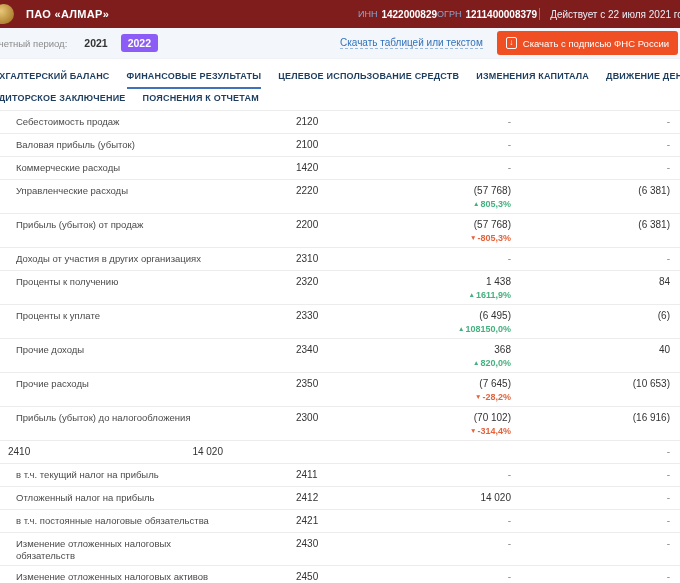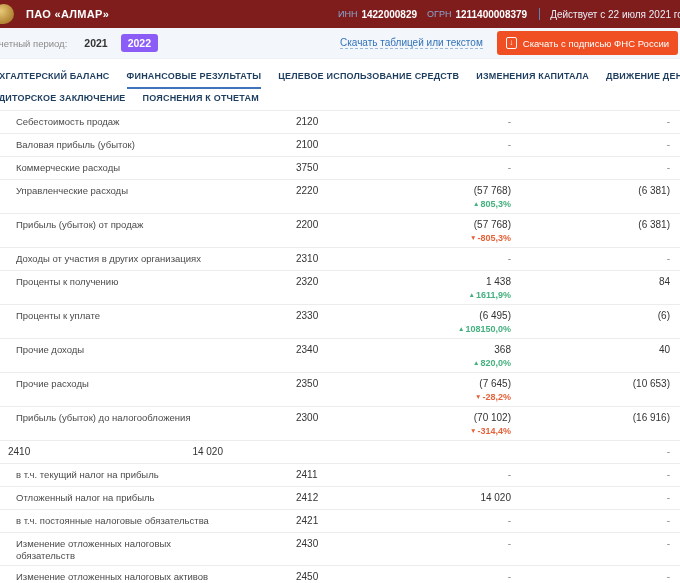--- a/index.html
+++ b/index.html
@@ -21,21 +21,21 @@
     border-radius:50% 50% 50% 4px;
     background:radial-gradient(circle at 35% 35%, #e8c878, #b08432 70%, #7a5a1e);
     flex:0 0 auto;
   }
   .company { font-size:11px; font-weight:bold; letter-spacing:.3px; }
   .topbar-right {
     margin-left:auto; display:flex; align-items:center;
     font-size:10px; margin-right:-14px;
   }
   .reg-label { color:#86a7d0; font-size:9px; margin-right:4px; }
-  .reg-value { color:#fff; font-weight:bold; margin-right:10px; font-size:10px; }
+  .reg-value { color:#fff; font-weight:bold; font-size:10px; }
   .status-divider { display:inline-block; width:1px; height:12px; background:#5e83b5; margin:0 10px 0 2px; }
   .status-text { color:#e8eef7; font-size:10px; }
   
   .period-bar {
     height:31px; background:#f3f6fa;
     display:flex; align-items:center;
     border-bottom:1px solid #eef1f5;
   }
   .period-label { font-size:9.5px; color:#8a8a8a; margin-left:-13px; margin-right:10px; white-space:nowrap; }
   .year { font-size:10.5px; font-weight:bold; color:#333; padding:3px 7px; margin-right:6px; cursor:pointer; border-radius:3px; }
@@ -133,21 +133,21 @@
       <div class="c-prior"><span class="dash">-</span></div>
     </div>
     <div class="trow">
       <div class="c-label">Валовая прибыль (убыток)</div>
       <div class="c-code">2100</div>
       <div class="c-cur"><span class="dash">-</span></div>
       <div class="c-prior"><span class="dash">-</span></div>
     </div>
     <div class="trow">
       <div class="c-label">Коммерческие расходы</div>
-      <div class="c-code">3750</div>
+      <div class="c-code">1420</div>
       <div class="c-cur"><span class="dash">-</span></div>
       <div class="c-prior"><span class="dash">-</span></div>
     </div>
     <div class="trow">
       <div class="c-label">Управленческие расходы</div>
       <div class="c-code">2220</div>
       <div class="c-cur"><span>(57 768)</span><span class="chg up"><span class="tri">▲</span>805,3%</span></div>
       <div class="c-prior"><span>(6 381)</span></div>
     </div>
     <div class="trow">

